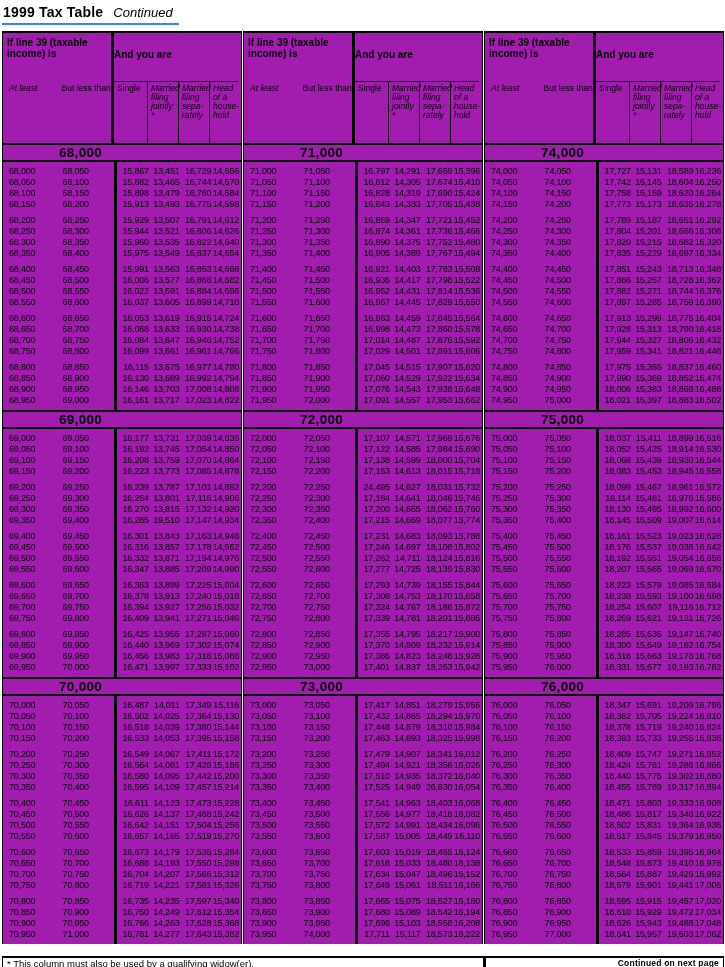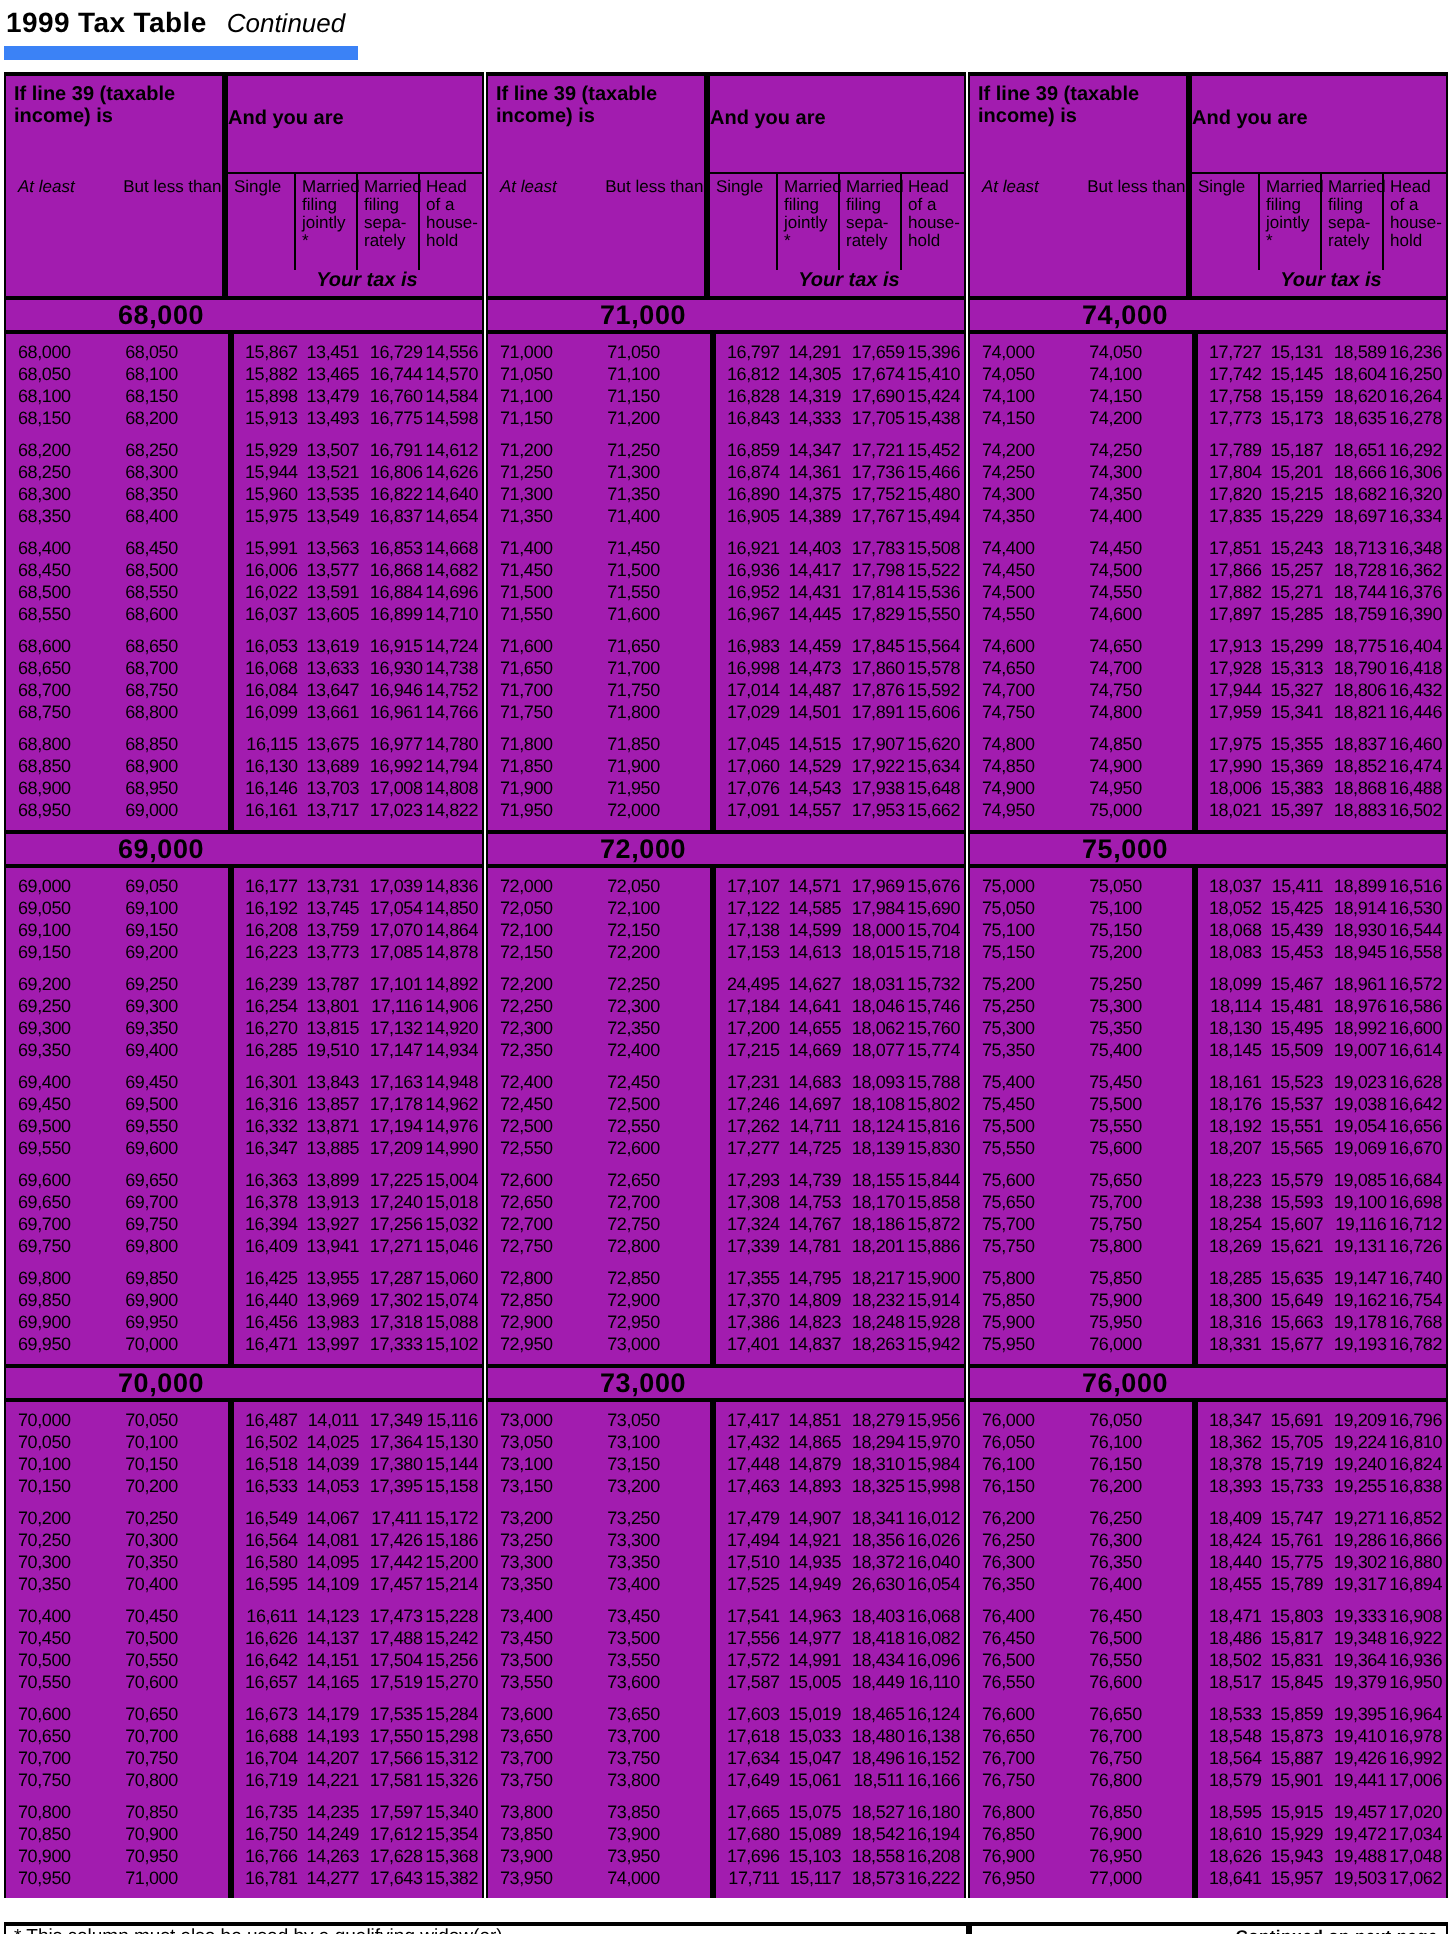--- a/index.html
+++ b/index.html
@@ -1,41 +1,41 @@
 <!DOCTYPE html>
 <html><head>
 <meta charset="utf-8">
 <style>
   * { box-sizing: border-box; }
   html,body { margin:0; padding:0; background:#fff; }
   body { width:725px; height:967px; color:#000; font-family:"Liberation Sans", sans-serif; overflow:hidden; }
   .page { padding:3px 1px 0 2px; }
 
-  .title { display:inline-block; border-bottom:7px solid #3b82f6; padding:0 6px 2px 1px; margin-bottom:6px; }
+  .title { display:inline-block; border-bottom:2px solid #3b82f6; padding:0 6px 2px 1px; margin-bottom:6px; }
   .title .t1 { font-weight:bold; font-size:14px; letter-spacing:0.2px; }
   .title .t2 { font-style:italic; font-size:13px; margin-left:10px; }
 
   .panels { display:flex; }
   .panel { width:240px; border-left:1px solid #000; border-right:1px solid #000; background:#a21caf; }
   .panel + .panel { margin-left:1px; }
 
   
   .ph-top { display:flex; border-top:2px solid #000; height:50px; }
   .ph-income { width:111px; border-right:3px solid #000; font-weight:bold; font-size:10px; line-height:11px; padding:4px 2px 0 4px; }
   .ph-you { flex:1; text-align:left; font-weight:bold; font-size:10px; padding-top:16px; }
 
   
   .ph-sub { display:flex; height:62px; }
   .ph-incomecols { width:111px; border-right:3px solid #000; display:flex; }
   .ph-atleast { width:52px; font-size:8.5px; line-height:9px; padding:3px 0 0 6px;font-style:italic; }
   .ph-butless { width:59px; font-size:8.5px; line-height:9px; padding:3px 0 12px 8px; }
-  .ph-tax { flex:1; display:flex; flex-direction:column;justify-content:center; }
+  .ph-tax { flex:1; display:flex; flex-direction:row;justify-content:center; }
   .ph-statusrow { display:flex; border-top:1px solid #000; flex:1; }
   .ph-status { font-size:8.5px; line-height:9px; padding:2px 0 0 3px; }
-  .ph-status + .ph-status { border-left:1px solid #000; }
+  .ph-status + .ph-status { border-left:1px solid #000;font-style:italic; }
   .ph-s0 { width:33px; }
   .ph-s1 { width:31px; }
   .ph-s2 { width:31px; }
   .ph-s3 { width:29px; }
   .ph-yourtax { height:13px; text-align:center; font-weight:bold; font-style:italic; font-size:10px;margin-left:12px; }
 
   
   .sec-title { border-top:2px solid #000; border-bottom:2px solid #000; height:19px; display:flex; align-items:center; font-weight:bold; font-size:13.5px; padding-left:56px; letter-spacing:0.3px; }
   .sec-body { position:relative; padding:3px 0 5px; }
   .sec-body::before { content:""; position:absolute; left:111px; top:0; bottom:0; width:3px; background:#000; }

